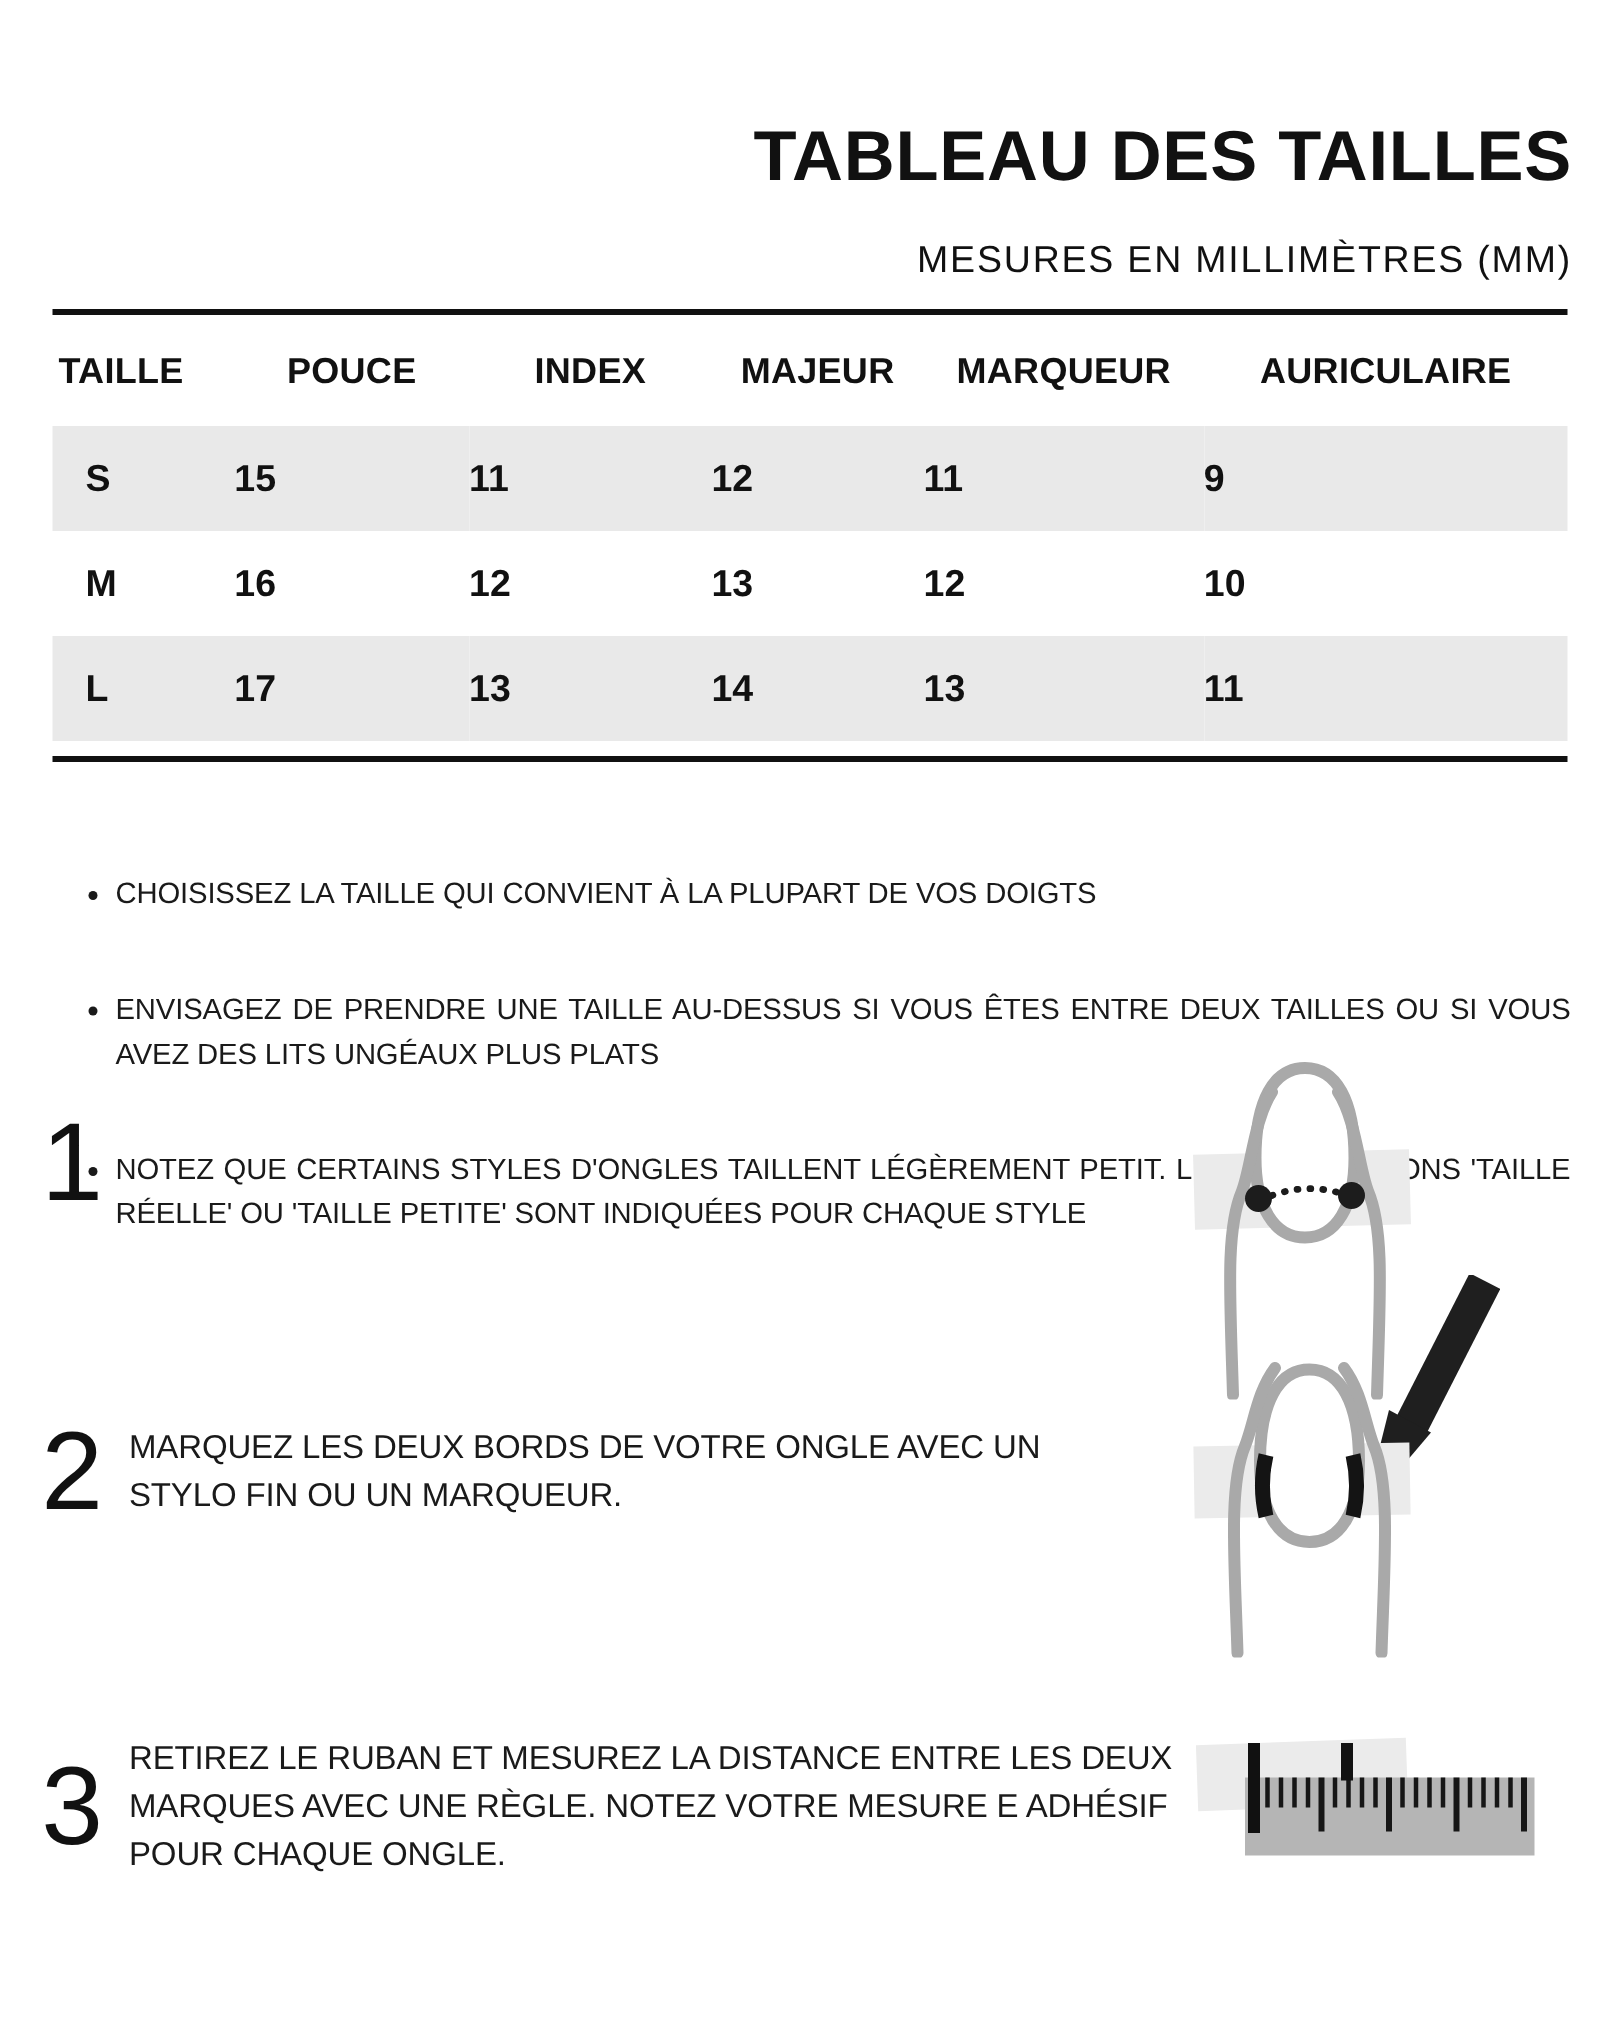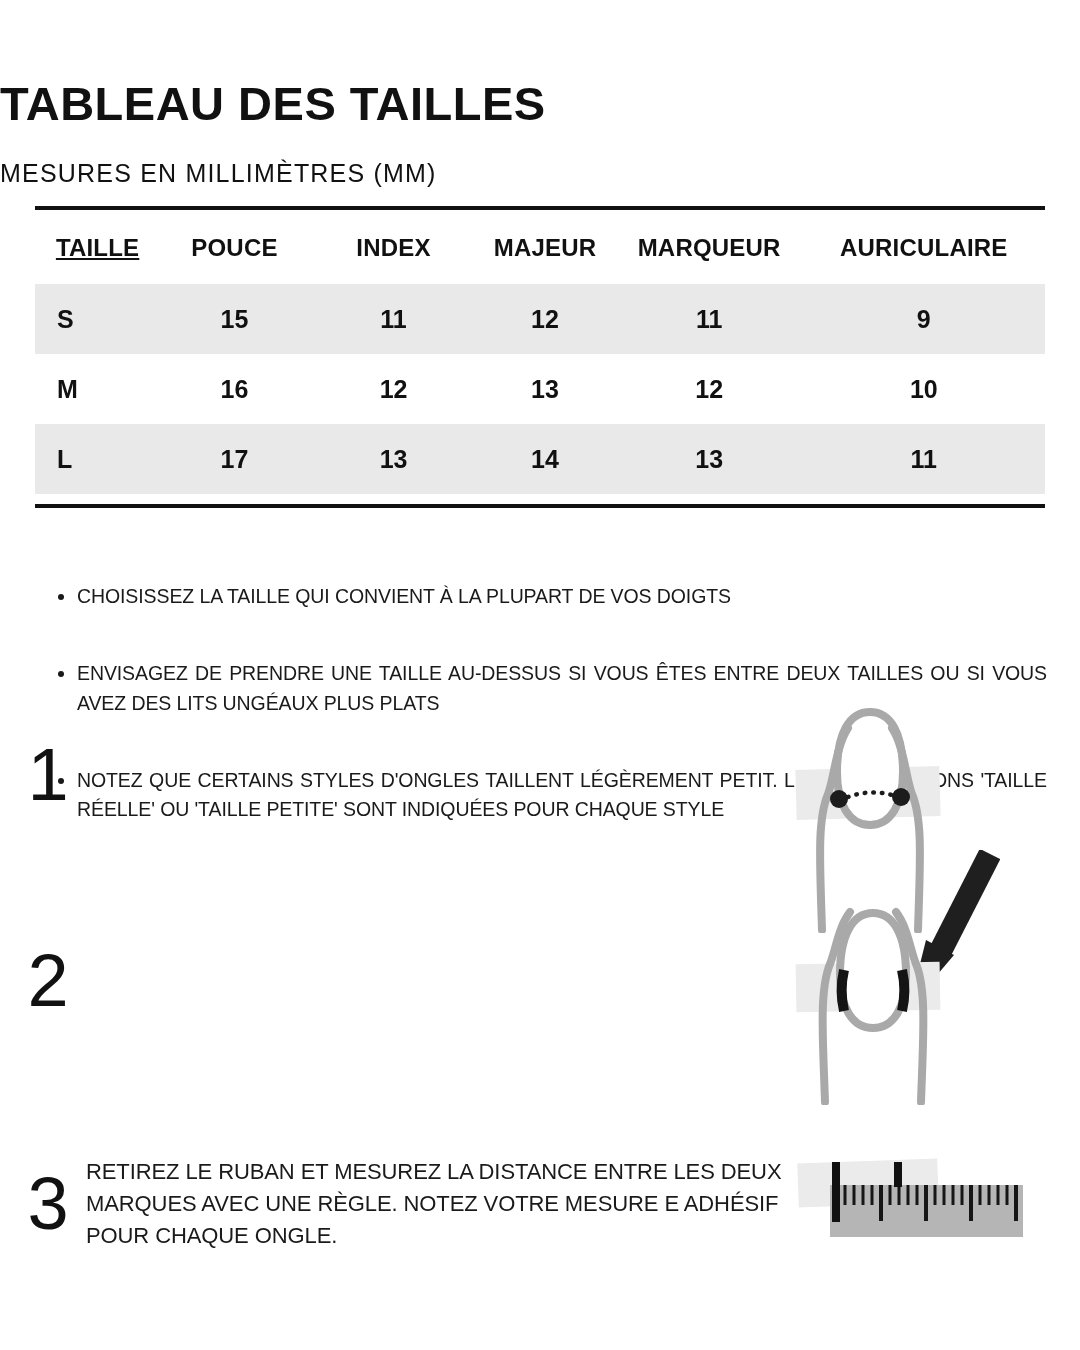--- a/index.html
+++ b/index.html
@@ -3,34 +3,34 @@
 <meta charset="utf-8">
 <style>
   * { margin:0; padding:0; box-sizing:border-box; }
   html,body { background:#ffffff; }
   body {
     width:1080px; height:1350px; position:relative; overflow:hidden;
     font-family:"Liberation Sans", sans-serif; color:#111111;
   }
 
   
-  .header { position:absolute; top:76px; left:0; width:1048px; text-align:left; }
+  .header { position:absolute; top:76px; left:0; width:1048px; text-align:right; }
   .title  { font-size:47px; font-weight:700; letter-spacing:0.5px; }
   .subtitle { margin-top:28px; font-size:25px; font-weight:400; letter-spacing:1.2px; }
 
   
   .rule { position:absolute; left:35px; width:1010px; height:4px; background:#111111; }
   .rule-top { top:206px; }
   .rule-bottom { top:504px; }
 
   
   .size-table { position:absolute; top:212px; left:35px; width:1010px; border-collapse:collapse; }
   .size-table th { height:72px; font-size:24px; font-weight:700; text-align:center; letter-spacing:0.2px; }
-  .size-table td { height:70px; font-size:25px; font-weight:700; text-align:center; }
-  .size-table th:first-child { text-align:center; padding-left:4px; width:12%;text-decoration:underline; }
+  .size-table td { height:70px; font-size:25px; font-weight:700; text-align:left; }
+  .size-table th:first-child { text-align:left; padding-left:4px; width:12%; }
   .size-table td:first-child { text-align:left; padding-left:22px; }
   .size-table .c2 { width:15.5%; } .size-table .c3 { width:16%; }
   .size-table .c4 { width:14%; }  .size-table .c5 { width:18.5%; }
   .size-table .c6 { width:24%; }
   .size-table tr.stripe { background:#e9e9e9; }
 
   
   .notes { position:absolute; top:534px; left:55px; width:992px; }
   .notes ul { list-style:disc outside; padding-left:22px; }
   .notes li {
@@ -110,20 +110,21 @@
     <li>NOTEZ QUE CERTAINS STYLES D'ONGLES TAILLENT LÉGÈREMENT PETIT. LES INFORMATIONS 'TAILLE RÉELLE' OU 'TAILLE PETITE' SONT INDIQUÉES POUR CHAQUE STYLE</li>
   </ul>
 </div>
 
 <div class="step step-1">
   <div class="step-number">1</div>
 </div>
 
 <div class="step step-2">
   <div class="step-number">2</div>
+  <div class="step-text">MARQUEZ LES DEUX BORDS DE VOTRE ONGLE AVEC UN STYLO FIN OU UN MARQUEUR.</div>
 </div>
 
 <div class="step step-3">
   <div class="step-number">3</div>
   <div class="step-text">RETIREZ LE RUBAN ET MESUREZ LA DISTANCE ENTRE LES DEUX MARQUES AVEC UNE RÈGLE. NOTEZ VOTRE MESURE E ADHÉSIF POUR CHAQUE ONGLE.</div>
 </div>
 
 <svg class="illus illus-1" width="158" height="235" viewBox="0 0 158 235">
   <rect x="8" y="70" width="144" height="50" fill="#ebebeb" transform="rotate(-1.5 80 95)"></rect>
   <path d="M82,14 C103,14 115,36 115,74 C115,106 103,127 82,127 C61,127 49,106 49,74 C49,36 61,14 82,14 Z" fill="#ffffff" stroke="#a9a9a9" stroke-width="8"></path>

